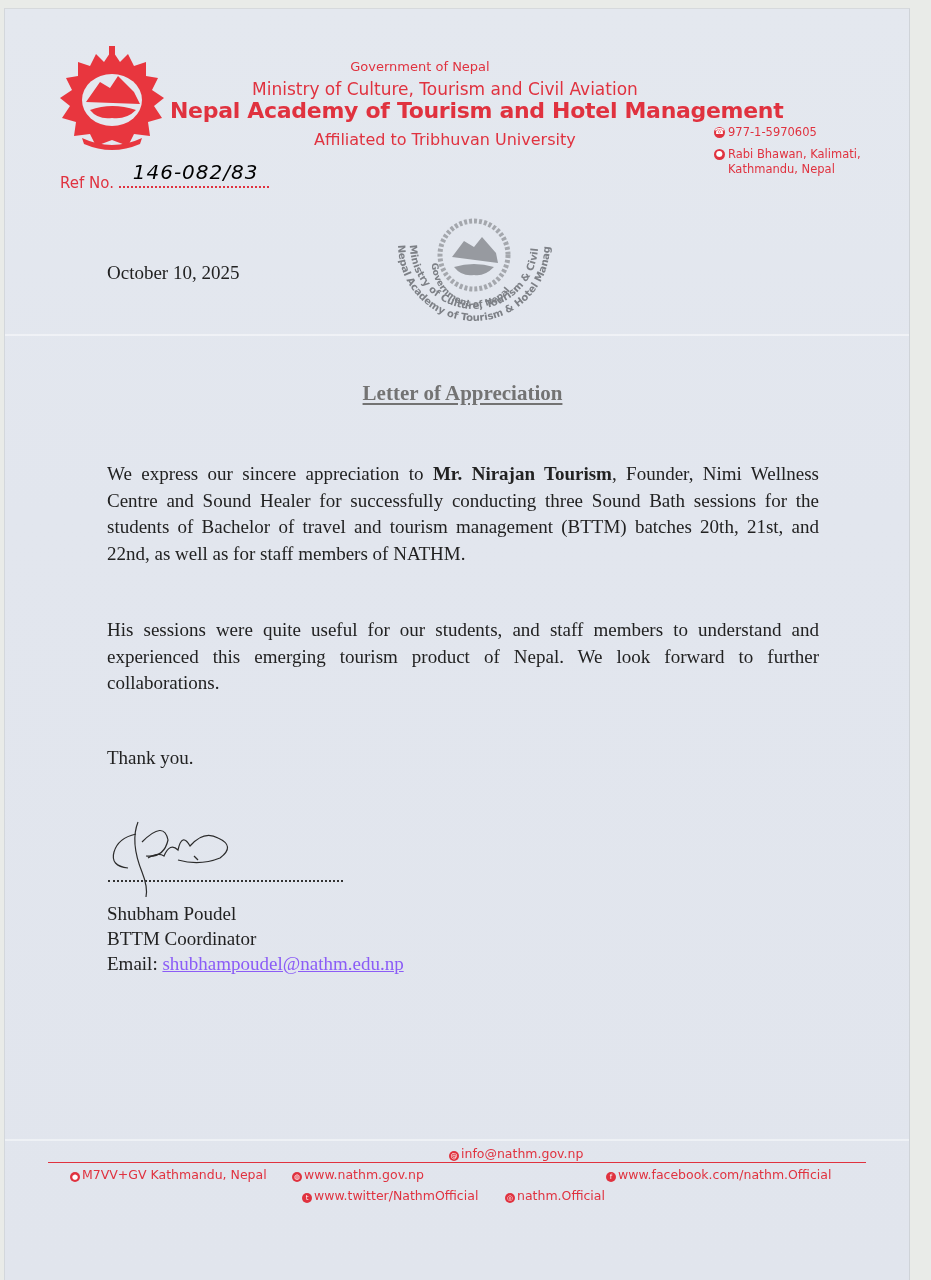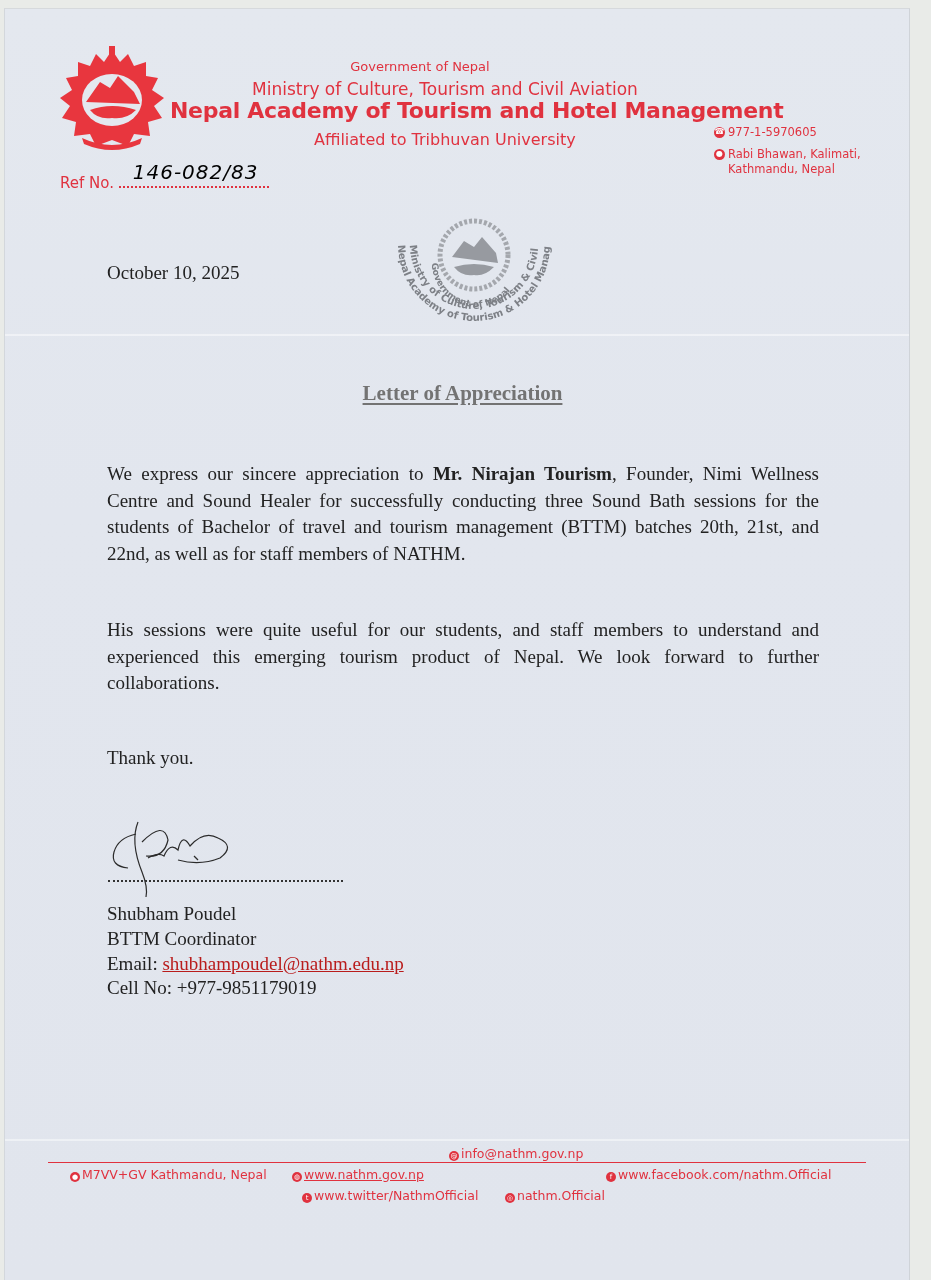--- a/index.html
+++ b/index.html
@@ -36,26 +36,26 @@
   .date { left: 107px; top: 262px; font-size: 19px; color: #222; }
   .title { left: 0; width: 925px; top: 381px; text-align: center; font-size: 21px; font-weight: bold; color: #737373; }
   .title span { text-decoration: underline; text-underline-offset: 3px; }
   .body { left: 107px; width: 712px; font-size: 19px; color: #222; line-height: 26.5px; text-align: justify; }
   .p1 { top: 461px; }
   .p2 { top: 617px; }
   .thanks { left: 107px; top: 747px; font-size: 19px; color: #222; }
   .sig { left: 108px; top: 812px; width: 140px; height: 90px; }
   .sig-dots { left: 108px; top: 870px; width: 235px; border-bottom: 2px dotted #333; height: 10px; }
   .signer { left: 107px; top: 902px; font-size: 19px; color: #222; line-height: 24.8px; font-family: Liberation Serif, serif; }
-  .signer a { color: #b91c1c; text-decoration: underline; }
+  .signer a { color: #8b5cf6; text-decoration: underline; }
   .foot-line { left: 48px; top: 1162px; width: 818px; height: 1px; background: #e0323f; }
   .foot { font-size: 12.5px; font-family: "DejaVu Sans", sans-serif; color: #e0323f; white-space: nowrap; }
   .foot .fi { display: inline-block; width: 10px; height: 10px; border-radius: 50%; background: #e0323f; color: #fff; font-size: 7px; text-align: center; line-height: 10px; margin-right: 2px; vertical-align: 0px; }
   .f1 { left: 70px; top: 1167px; }
-  .f2 { left: 292px; top: 1167px; text-decoration: underline; }
+  .f2 { left: 292px; top: 1167px; }
   .f3 { left: 449px; top: 1146px; }
   .f4 { left: 606px; top: 1167px; }
   .f5 { left: 302px; top: 1188px; }
   .f6 { left: 505px; top: 1188px; }
 </style>
 </head>
 <body>
 
 <div class="paper">
   <div class="fold" style="top:325px"></div>
@@ -135,21 +135,20 @@
     <path d="M40 46 Q50 40 56 44 Q62 30 70 38 Q74 20 82 34 Q96 18 110 26 Q128 34 112 46 Q92 54 70 48"></path>
     <path d="M86 44 L90 48"></path>
   </g>
 </svg>
 <div class="abs sig-dots"></div>
 
 <div class="abs signer">
   <div>Shubham Poudel</div>
   <div>BTTM Coordinator</div>
   <div><span>Email: </span><a>shubhampoudel@nathm.edu.np</a></div>
-  <div>Cell No: +977-9851179019</div>
 </div>
 
 <div class="abs foot-line"></div>
 <div class="abs foot f1"><span class="fi">●</span><span>M7VV+GV Kathmandu, Nepal</span></div>
 <div class="abs foot f2"><span class="fi">◍</span><span>www.nathm.gov.np</span></div>
 <div class="abs foot f3"><span class="fi">@</span><span>info@nathm.gov.np</span></div>
 <div class="abs foot f4"><span class="fi">f</span><span>www.facebook.com/nathm.Official</span></div>
 <div class="abs foot f5"><span class="fi">t</span><span>www.twitter/NathmOfficial</span></div>
 <div class="abs foot f6"><span class="fi">◎</span><span>nathm.Official</span></div>
 

